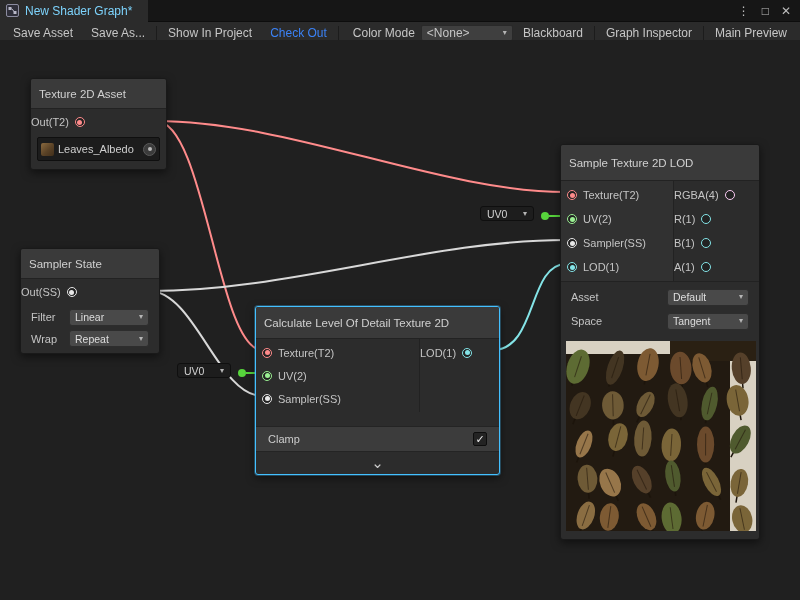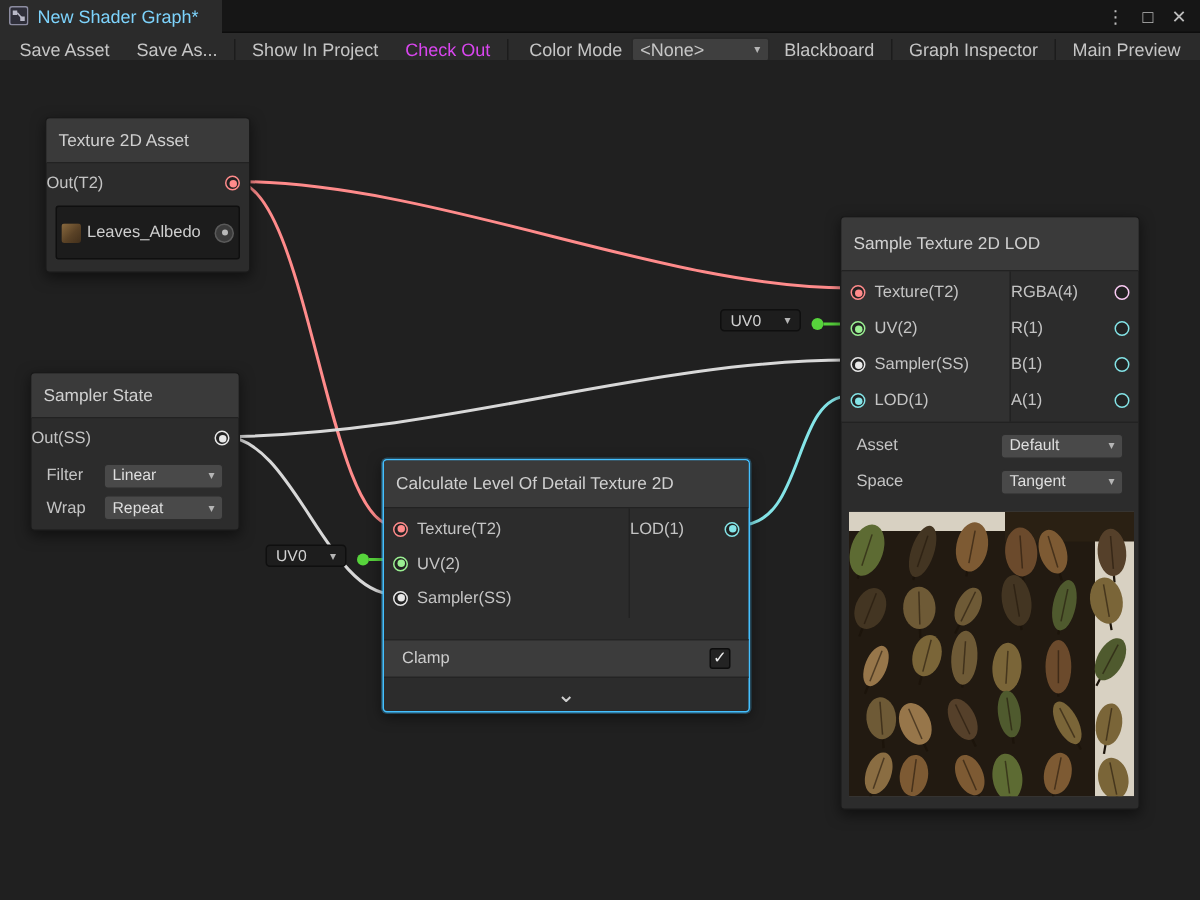--- a/index.html
+++ b/index.html
@@ -9,21 +9,21 @@
   
   .titlebar{height:22px;background:#161616;display:flex;align-items:center;justify-content:space-between;border-bottom:1px solid #0d0d0d}
   .tab{height:22px;display:flex;align-items:center;gap:6px;padding:0 16px 0 6px;background:#2b2b2b;font-size:12px;color:#7dd3fc;cursor:pointer}
   .tab-icon{width:13px;height:13px;flex:none}
   .win-controls{display:flex;align-items:center;gap:12px;padding-right:9px;color:#bdbdbd;font-size:12px}
   .win-controls span{cursor:pointer}
 
   
   .toolbar{height:22px;background:#2b2b2b;border-bottom:1px solid #181818;display:flex;align-items:center;font-size:12px;color:#c6c6c6;padding:0 4px}
   .tb-btn{padding:0 9px;height:22px;display:flex;align-items:center;cursor:pointer;white-space:nowrap}
-  .tb-btn.disabled{color:#d946ef;cursor:default}
+  .tb-btn.disabled{color:#3b82f6;cursor:default}
   .tb-sep{width:1px;height:14px;background:#1c1c1c;margin:0 2px}
   .tb-label{padding:0 6px 0 12px;white-space:nowrap}
   .tb-dd{background:#3f3f3f;border:1px solid #292929;border-radius:2px;height:16px;display:flex;align-items:center;justify-content:space-between;gap:8px;padding:0 5px;min-width:92px;cursor:pointer}
   .spacer{flex:1}
   .arr{font-size:8px;color:#b5b5b5;line-height:1}
 
   
   .graph{position:absolute;left:0;top:40px;width:800px;height:556px;background:#202020}
   .wires{position:absolute;left:0;top:0;z-index:1;pointer-events:none}
   .wire{fill:none;stroke-width:2}
@@ -31,31 +31,31 @@
   .w-ss{stroke:#d8d8d8}
   .w-f{stroke:var(--port-float,#84E4E7)}
   .w-v2{stroke:var(--wire-green,#57D43C)}
 
   
   .node{position:absolute;background:#2c2c2c;border:1px solid #191919;border-radius:3px;box-shadow:0 3px 9px rgba(0,0,0,.5);z-index:2}
   .node.selected{border-color:var(--selection,#44C0FF);box-shadow:0 0 0 1px rgba(68,192,255,.3),0 3px 9px rgba(0,0,0,.5)}
   .node-header{background:#3a3a3a;border-bottom:1px solid #222;border-radius:2px 2px 0 0;display:flex;align-items:center;padding:0 8px;font-size:11.5px;color:#d0d0d0;height:30px}
   .row{display:flex;align-items:center;gap:6px;font-size:11px;color:#c4c4c4;height:24px}
   .row.in{padding-left:6px}
-  .row.out{justify-content:space-between;padding-right:6px}
+  .row.out{justify-content:flex-start;padding-right:6px}
 
   .port{width:10px;height:10px;border-radius:50%;border:1.5px solid var(--pc,#999);position:relative;flex:none;background:#222}
   .port.connected::after{content:"";position:absolute;inset:1.5px;border-radius:50%;background:var(--pc)}
   .p-tex{--pc:var(--port-texture,#FF8B8B)}
   .p-v2{--pc:var(--port-vector2,#9AEF92)}
   .p-ss{--pc:var(--port-sampler,#E8E8E8)}
   .p-f{--pc:var(--port-float,#84E4E7)}
   .p-v4{--pc:var(--port-vector4,#FBCBF4)}
 
-  .obj-field{margin:2px 6px 8px;height:36px;background:#1c1c1c;border:1px solid #0f0f0f;border-radius:2px;display:flex;align-items:center;gap:4px;padding:0 3px;font-size:11px;color:#cfcfcf;cursor:pointer}
+  .obj-field{margin:2px 6px 8px;height:24px;background:#1c1c1c;border:1px solid #0f0f0f;border-radius:2px;display:flex;align-items:center;gap:4px;padding:0 3px;font-size:11px;color:#cfcfcf;cursor:pointer}
   .thumb{width:13px;height:13px;border-radius:2px;background:linear-gradient(135deg,#8a6a3f 0%,#5a4226 55%,#33241365 100%),#4a3620;flex:none}
   .obj-picker{width:13px;height:13px;border-radius:50%;background:#3b3b3b;border:1px solid #5a5a5a;margin-left:auto;position:relative;flex:none;cursor:pointer}
   .obj-picker::after{content:"";position:absolute;inset:3.5px;background:#b9b9b9;border-radius:50%}
 
   .prop-row{height:24px;display:flex;align-items:center;padding:0 10px;font-size:11px;color:#c4c4c4}
   .prop-row .lbl{flex:1}
   .dd{background:#494949;border:1px solid #2d2d2d;border-radius:3px;height:17px;display:flex;align-items:center;justify-content:space-between;gap:5px;padding:0 5px;font-size:10.5px;color:#dedede;cursor:pointer}
   .dd-80{width:80px}
 
   .io{display:flex;align-items:stretch}

